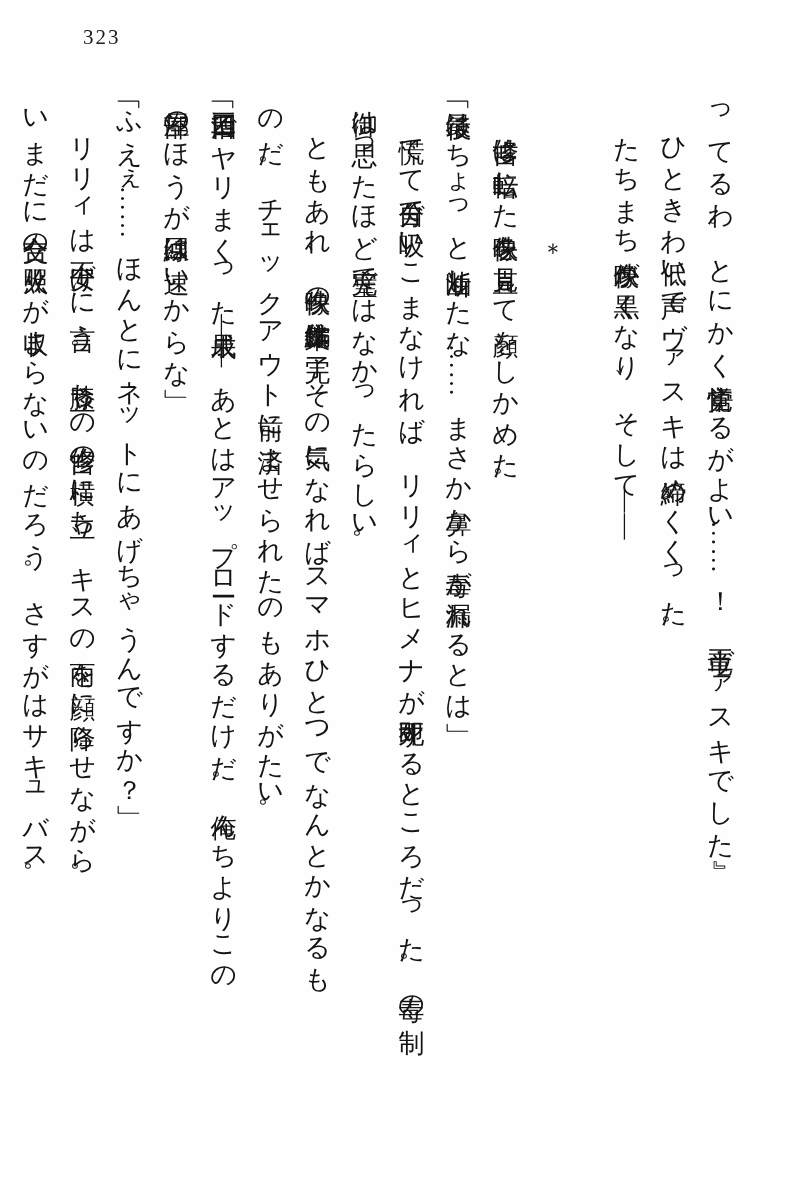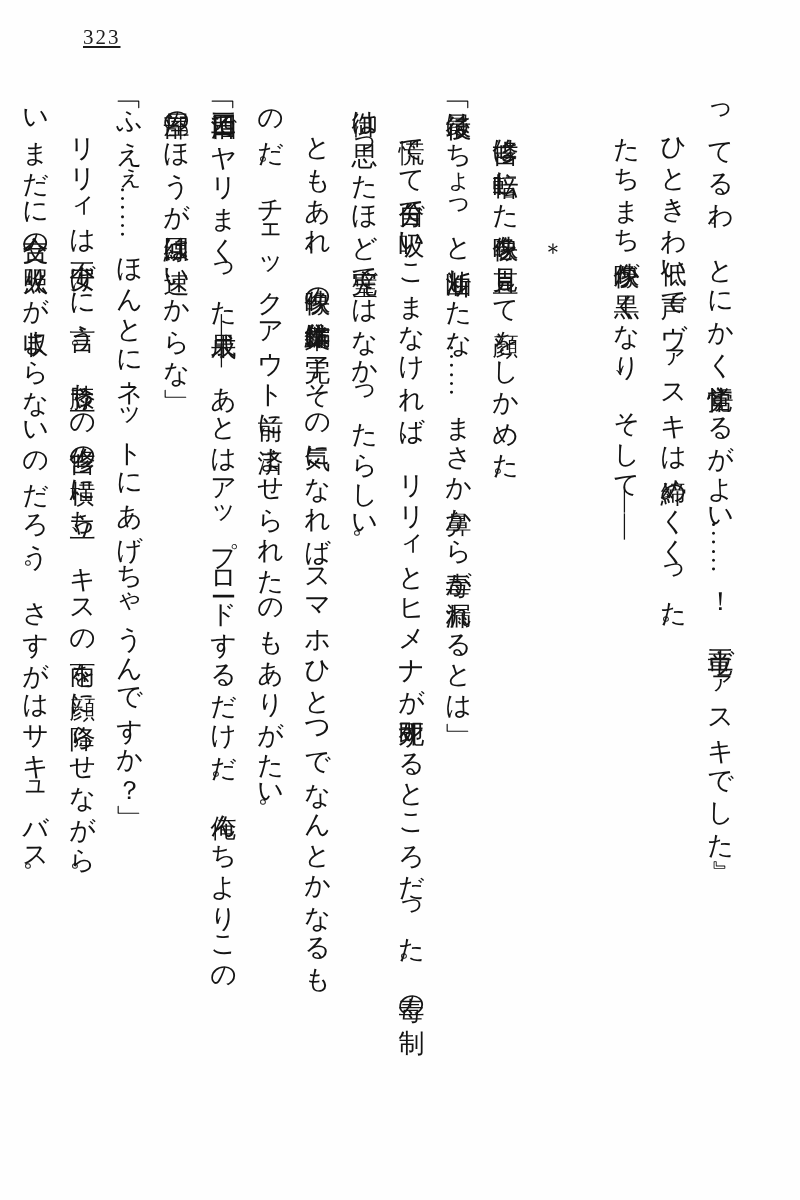--- a/index.html
+++ b/index.html
@@ -16,21 +16,20 @@
     color: #161616;
     overflow: hidden;
   }
   .page-number {
     position: absolute;
     top: 25px;
     left: 83px;
     font-size: 21px;
     letter-spacing: 2px;
     color: #1c1c1c;
-    text-decoration: underline;
   }
   .text-block {
     position: absolute;
     top: 92px;
     right: 56px;
     height: 1050px;
     writing-mode: vertical-rl;
     text-orientation: mixed;
     font-size: 26px;
     line-height: 47px;

